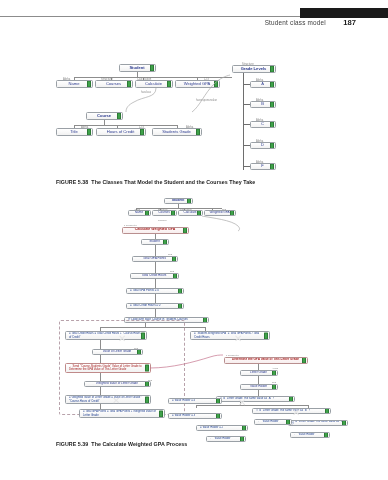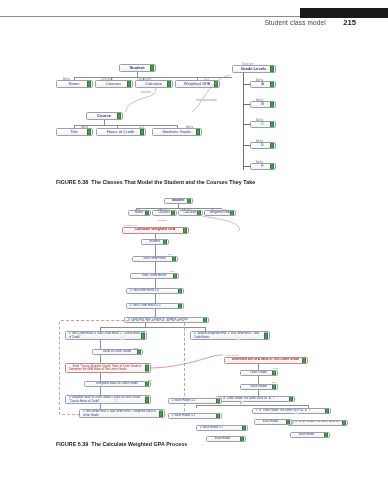--- a/index.html
+++ b/index.html
@@ -161,21 +161,21 @@
     line-height: 1;
   }
 </style>
 </head>
 <body>
 
 <div id="page-header">
   <div id="header-rule"></div>
   <div id="header-tab"></div>
   <div id="header-text">Student class model</div>
-  <div id="header-pageno">215</div>
+  <div id="header-pageno">187</div>
 </div>
 
 <div>
 
   <div class="vline" style="left:137px; top:71px; height:6px;"></div>
   <div class="hline" style="left:74px; top:77px; width:158px;"></div>
   <div class="vline" style="left:74px;  top:77px; height:3px;"></div>
   <div class="vline" style="left:111px; top:77px; height:3px;"></div>
   <div class="vline" style="left:143px; top:77px; height:3px;"></div>
   <div class="vline" style="left:197px; top:77px; height:3px;"></div>

